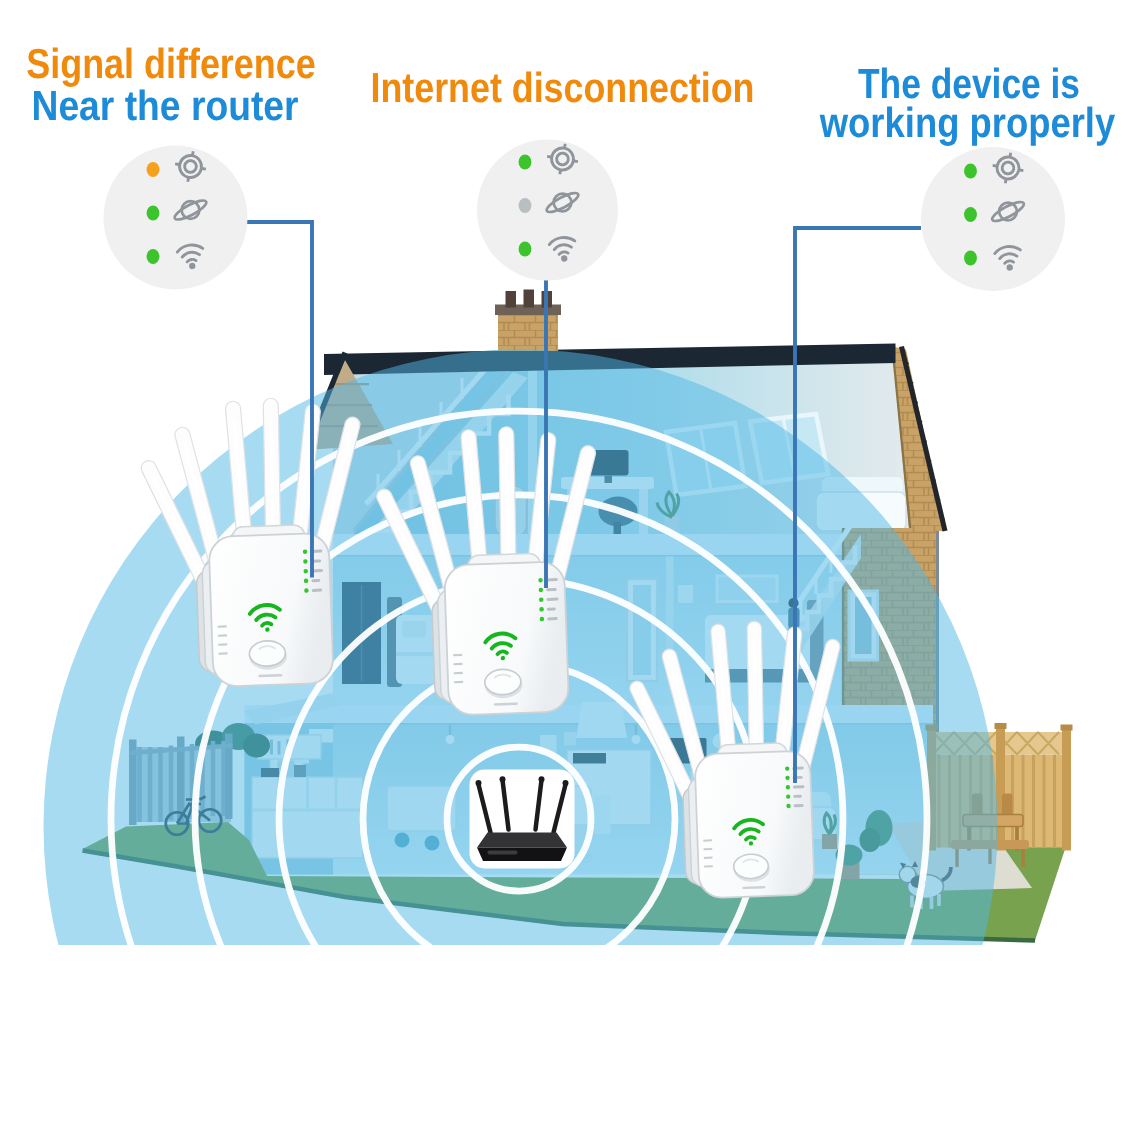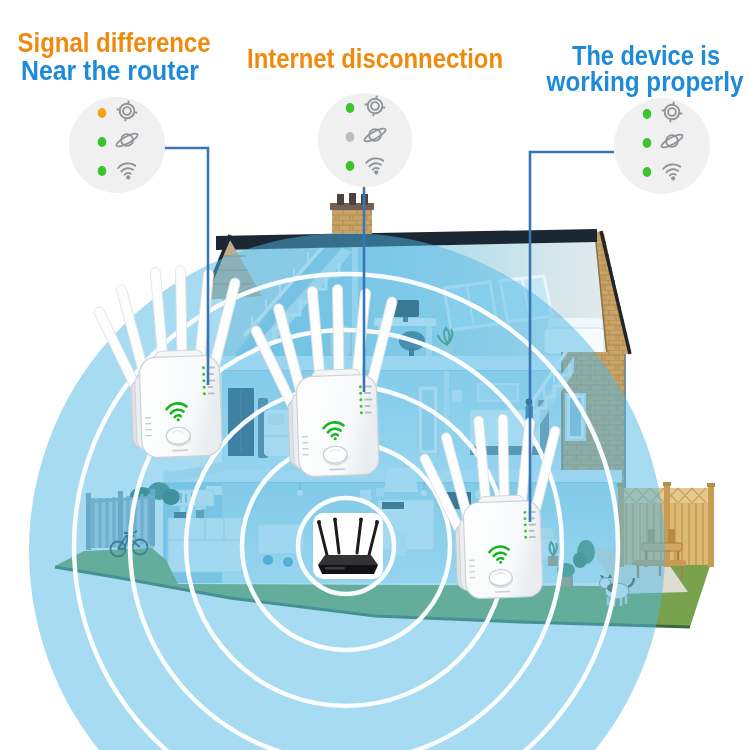--- a/index.html
+++ b/index.html
@@ -1,16 +1,16 @@
 <!DOCTYPE html>
 <html><head>
 <meta charset="utf-8">
 <style>
   html,body{margin:0;padding:0;background:#ffffff;}
-  #stage{width:750px;height:750px;position:relative;overflow:hidden;background:#ffffff;
+  #stage{width:750px;height:630px;position:relative;overflow:hidden;background:#ffffff;
          font-family:"Liberation Sans","DejaVu Sans",sans-serif;}
   svg{display:block;}
   text{font-family:"Liberation Sans","DejaVu Sans",sans-serif;font-weight:bold;}
 </style>
 </head>
 <body>
 
 <div id="stage">
 <svg width="750" height="750" viewBox="0 0 750 750">
   <defs>

